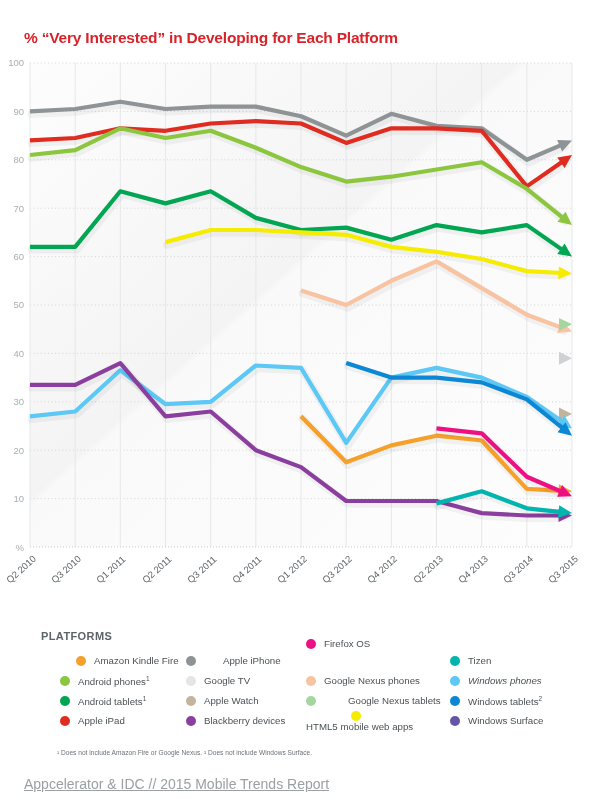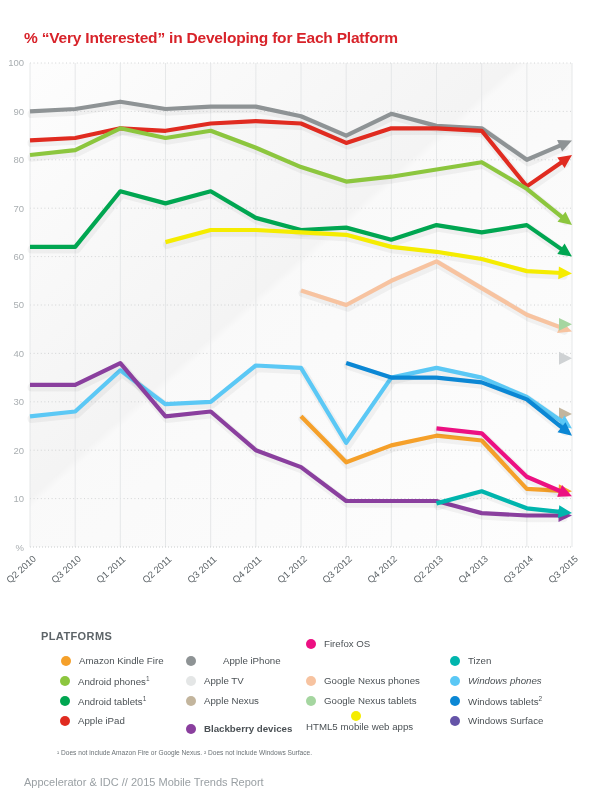--- a/index.html
+++ b/index.html
@@ -74,22 +74,23 @@
   .legend-label sup { font-size: 6.5px; vertical-align: super; }
   #footnote {
     position: absolute;
     left: 57px; top: 749px;
     font-size: 6.6px;
     color: #6b7276;
   }
   #source {
     position: absolute;
     left: 24px; top: 776px;
-    font-size: 11px;
+    font-size: 14px;
     color: #9aa0a4;
+    text-decoration: underline;
   }
   .ylab {
     font-size: 9.5px;
     fill: #a9aeb1;
     font-family: "Liberation Sans", sans-serif;
   }
 </style>
 </head>
 <body>
 
@@ -226,21 +227,21 @@
     <div class="xtick" style="left: 365.333px; top: 14px;">Q4 2012</div>
     <div class="xtick" style="left: 410.5px; top: 14px;">Q2 2013</div>
     <div class="xtick" style="left: 455.667px; top: 14px;">Q4 2013</div>
     <div class="xtick" style="left: 500.833px; top: 14px;">Q3 2014</div>
     <div class="xtick" style="left: 546px; top: 14px;">Q3 2015</div>
   </div>
 
 <div id="legend">
   <div id="legend-title">PLATFORMS</div>
   <div id="legend-items">
-      <div class="legend-item" style="left: 61px; top: 31px;">
+      <div class="legend-item" style="left: 76px; top: 31px;">
         <span class="legend-dot" style="background: rgb(245, 160, 42);"></span>
         <span class="legend-label">Amazon Kindle Fire</span>
       </div>
       <div class="legend-item" style="left: 60px; top: 51px;">
         <span class="legend-dot" style="background: rgb(140, 198, 62);"></span>
         <span class="legend-label">Android phones<sup>1</sup></span>
       </div>
       <div class="legend-item" style="left: 60px; top: 71px;">
         <span class="legend-dot" style="background: rgb(0, 166, 81);"></span>
         <span class="legend-label">Android tablets<sup>1</sup></span>
@@ -248,39 +249,39 @@
       <div class="legend-item" style="left: 60px; top: 91px;">
         <span class="legend-dot" style="background: rgb(224, 43, 32);"></span>
         <span class="legend-label">Apple iPad</span>
       </div>
       <div class="legend-item" style="left: 186px; top: 31px; gap: 19px;">
         <span class="legend-dot" style="background: rgb(142, 147, 149);"></span>
         <span class="legend-label">Apple iPhone</span>
       </div>
       <div class="legend-item" style="left: 186px; top: 51px;">
         <span class="legend-dot" style="background: rgb(228, 230, 230);"></span>
-        <span class="legend-label">Apple TV</span>
+        <span class="legend-label">Google TV</span>
       </div>
       <div class="legend-item" style="left: 186px; top: 71px;">
         <span class="legend-dot" style="background: rgb(195, 181, 157);"></span>
-        <span class="legend-label">Apple Nexus</span>
-      </div>
-      <div class="legend-item" style="left: 186px; top: 99px; font-weight: bold;">
+        <span class="legend-label">Apple Watch</span>
+      </div>
+      <div class="legend-item" style="left: 186px; top: 91px;">
         <span class="legend-dot" style="background: rgb(138, 63, 158);"></span>
         <span class="legend-label">Blackberry devices</span>
       </div>
       <div class="legend-item" style="left: 306px; top: 14px;">
         <span class="legend-dot" style="background: rgb(236, 16, 130);"></span>
         <span class="legend-label">Firefox OS</span>
       </div>
       <div class="legend-item" style="left: 306px; top: 51px;">
         <span class="legend-dot" style="background: rgb(247, 195, 160);"></span>
         <span class="legend-label">Google Nexus phones</span>
       </div>
-      <div class="legend-item" style="left: 306px; top: 71px;">
+      <div class="legend-item" style="left: 306px; top: 71px; gap: 24px;">
         <span class="legend-dot" style="background: rgb(165, 214, 160);"></span>
         <span class="legend-label">Google Nexus tablets</span>
       </div>
       <div class="legend-item" style="left: 306px; top: 87px; flex-direction: column;">
         <span class="legend-dot" style="background: rgb(245, 236, 0);"></span>
         <span class="legend-label">HTML5 mobile web apps</span>
       </div>
       <div class="legend-item" style="left: 450px; top: 31px;">
         <span class="legend-dot" style="background: rgb(0, 181, 173);"></span>
         <span class="legend-label">Tizen</span>

